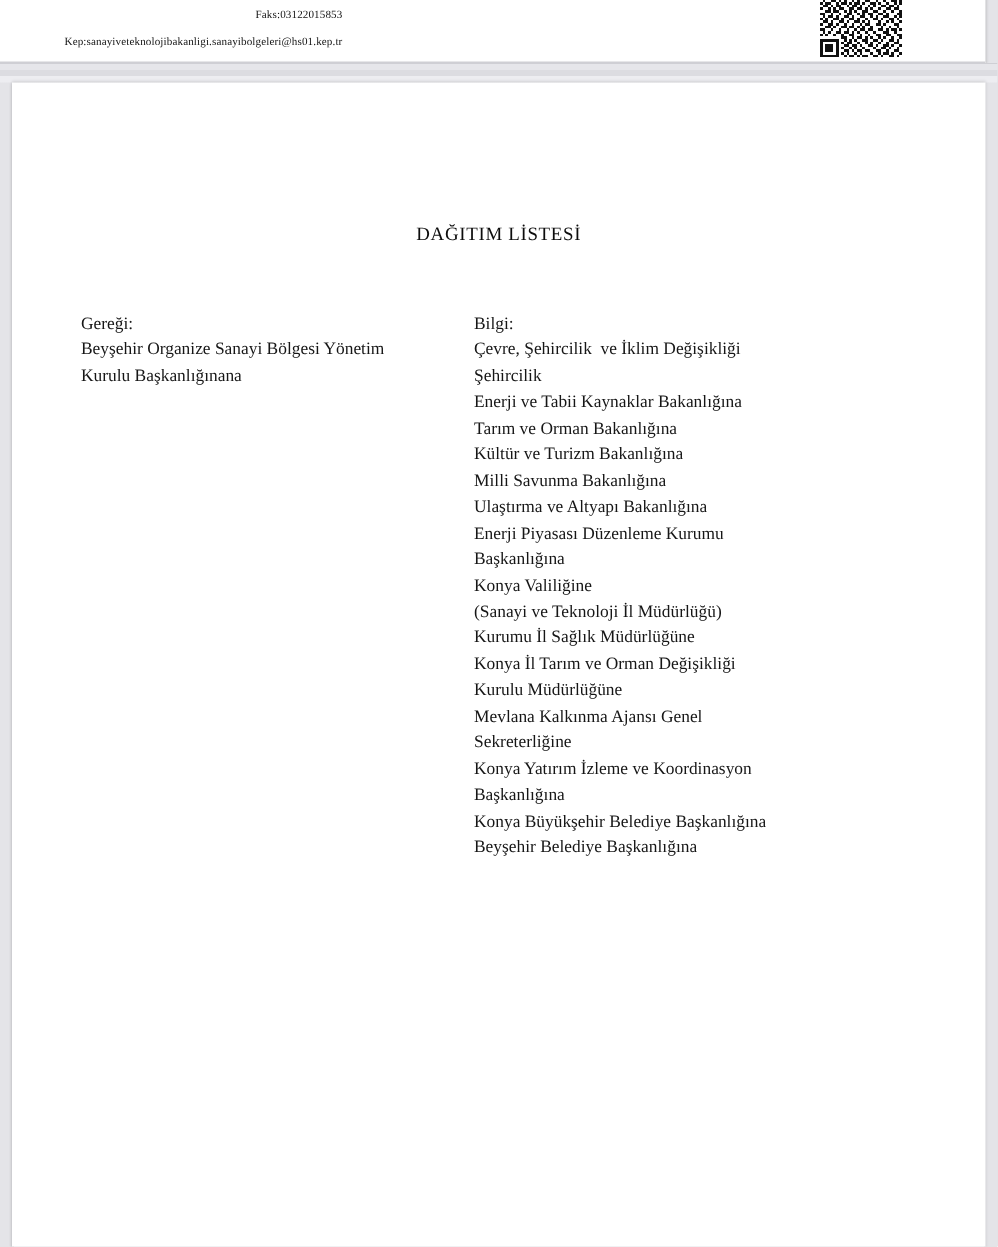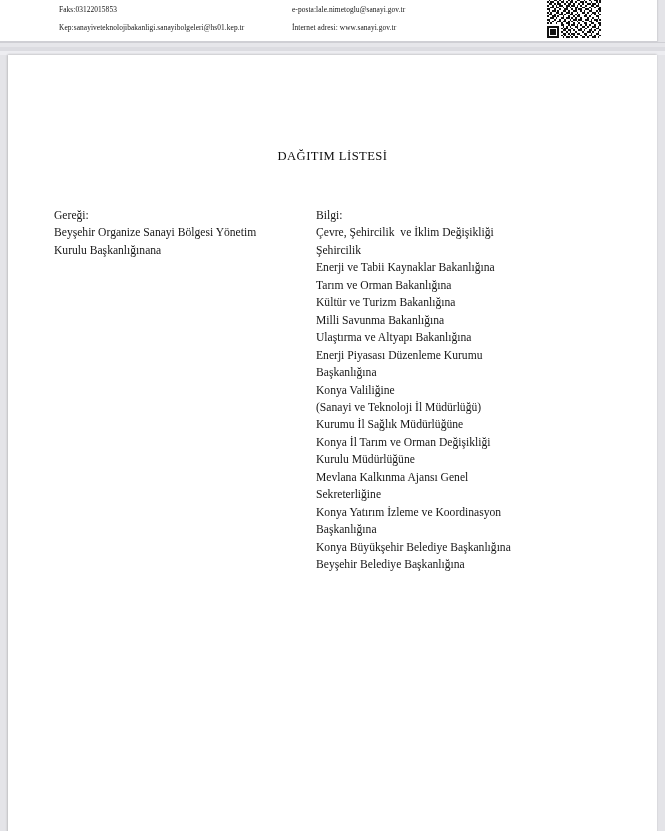--- a/index.html
+++ b/index.html
@@ -38,21 +38,22 @@
     position: absolute;
     left: 0;
     right: 0;
     bottom: 0;
     height: 44px;
   }
 
   .footer-block {
     position: absolute;
     top: 3px;
-    left: 59px;
+    left: 43px;
+    text-align: right;
   }
   .footer-col-2 {
     position: absolute;
     top: 3px;
     left: 292px;
   }
   .footer-line {
     font-size: 7.4px;
     line-height: 18px;
     letter-spacing: 0.08px;
@@ -144,24 +145,20 @@
 <div id="viewer">
 
   <div class="page-one">
     <div class="page-one-inner">
 
       <div class="footer-block">
         <div class="footer-line">Faks:03122015853</div>
         <div class="footer-line">Kep:sanayiveteknolojibakanligi.sanayibolgeleri@hs01.kep.tr</div>
       </div>
 
-      <div class="footer-col-2">
-        <div class="footer-line">e-posta:lale.nimetoglu@sanayi.gov.tr</div>
-        <div class="footer-line">İnternet adresi: www.sanayi.gov.tr</div>
-      </div>
 
       <div class="qr-wrap">
         <svg width="64" height="58" viewBox="0 0 33 33" shape-rendering="crispEdges" aria-hidden="true">
           <rect width="33" height="33" fill="#ffffff"></rect>
           <g fill="#111111">
             <rect x="1" y="1" width="7" height="7"></rect>
               <rect x="2" y="2" width="5" height="5" fill="#ffffff"></rect>
               <rect x="3" y="3" width="3" height="3"></rect>
             <rect x="25" y="1" width="7" height="7"></rect>
               <rect x="26" y="2" width="5" height="5" fill="#ffffff"></rect>

